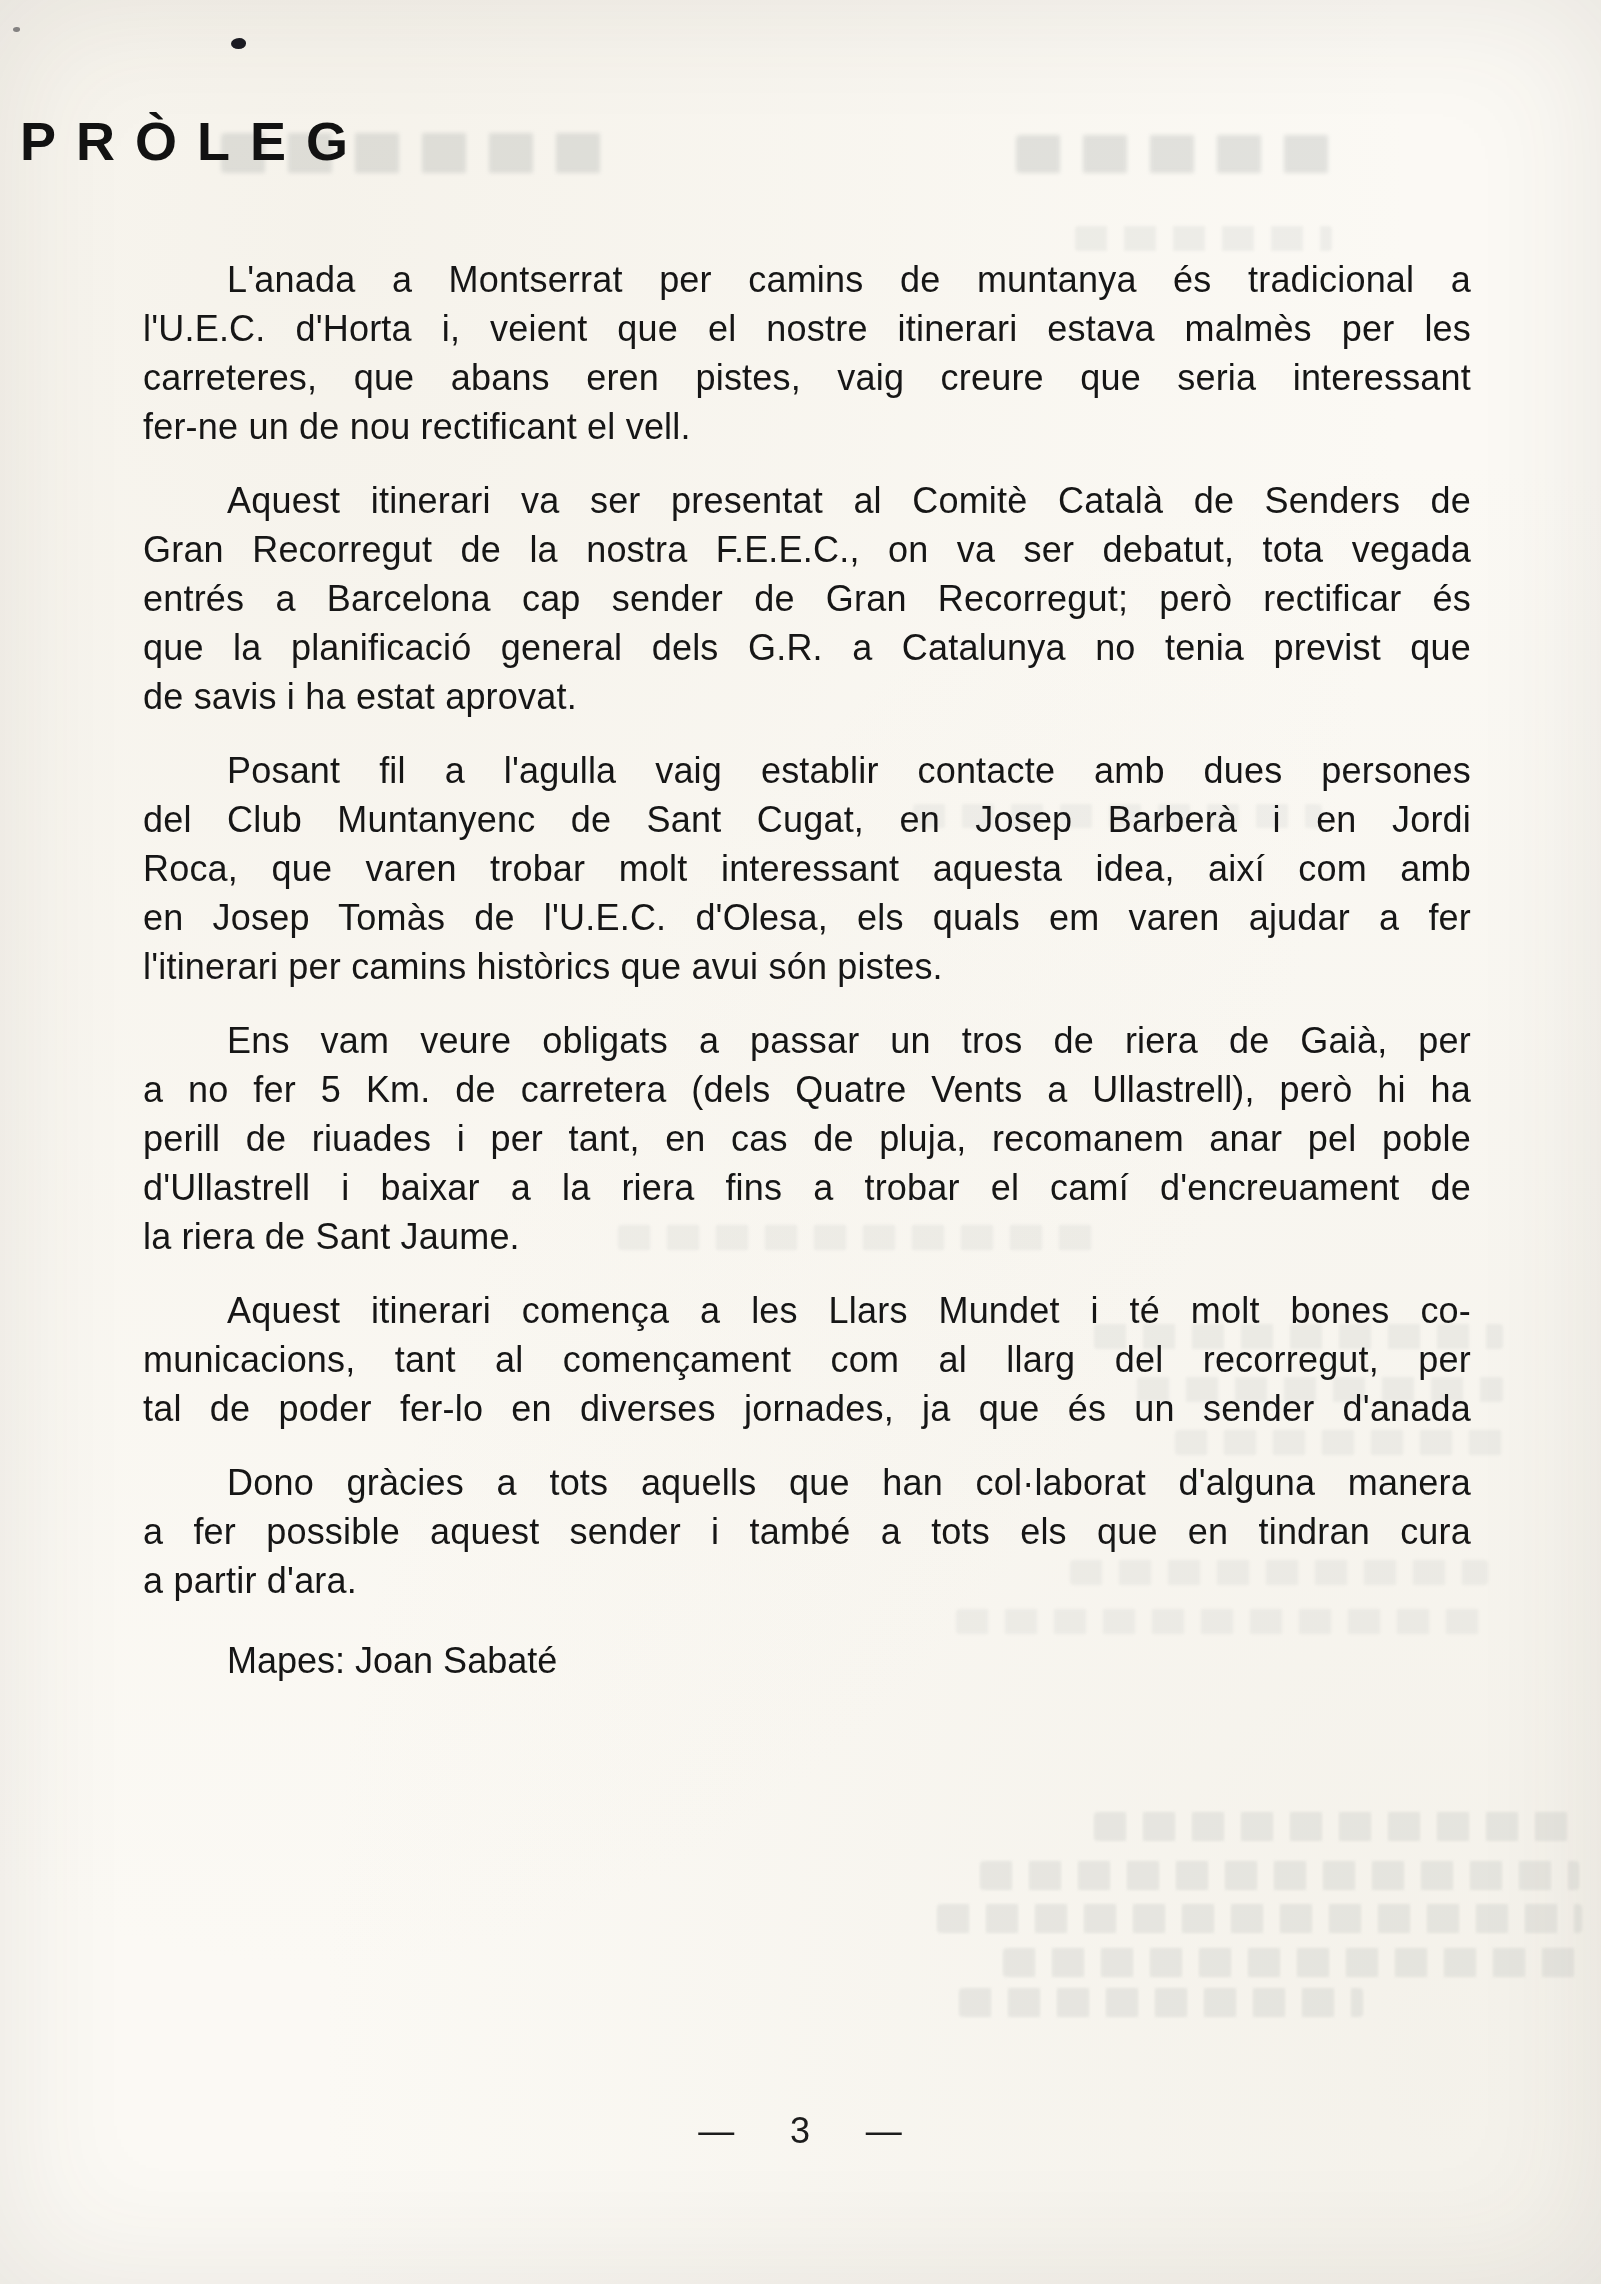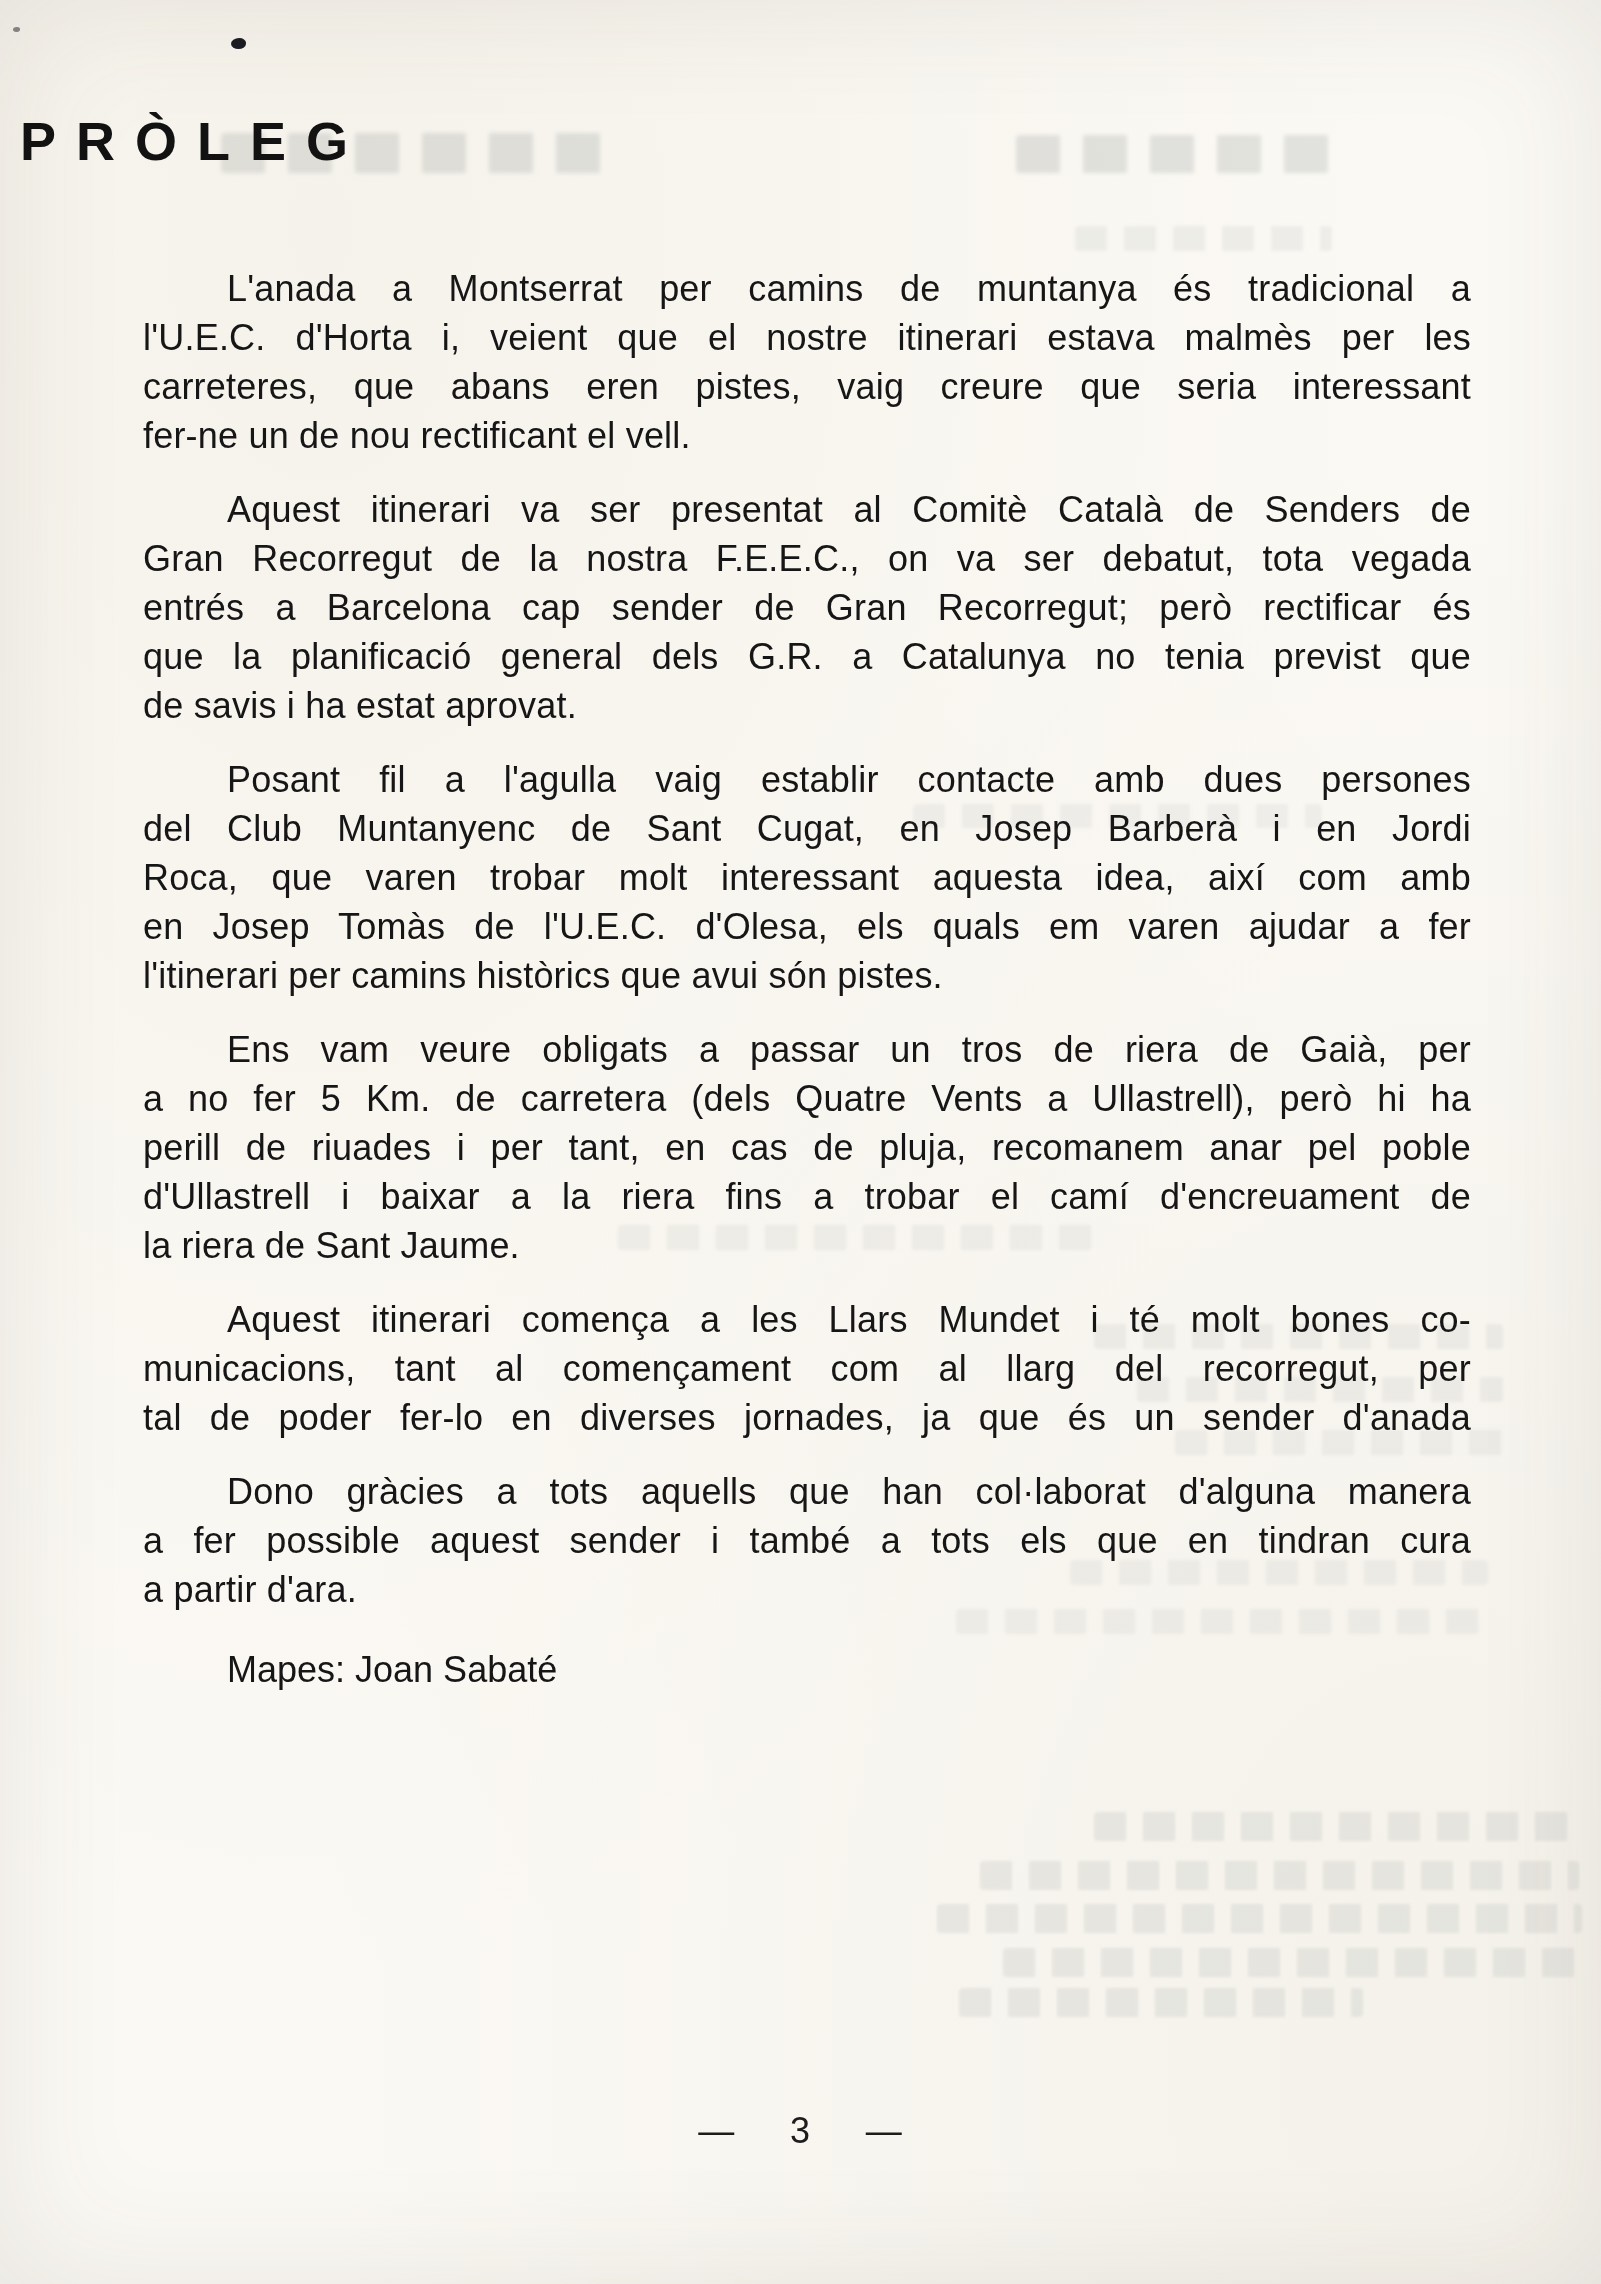--- a/index.html
+++ b/index.html
@@ -27,21 +27,21 @@
     font-size: 54px;
     font-weight: bold;
     letter-spacing: 20px;
     text-indent: 20px; 
     color: #121212;
   }
 
   .content {
     position: absolute;
     left: 143px;
-    top: 264px;
+    top: 255px;
     width: 1328px;
   }
 
   .para { margin: 0 0 25px 0; }
 
   .line {
     font-size: 36px;
     line-height: 49px;
     text-align: justify;
     text-align-last: justify;

